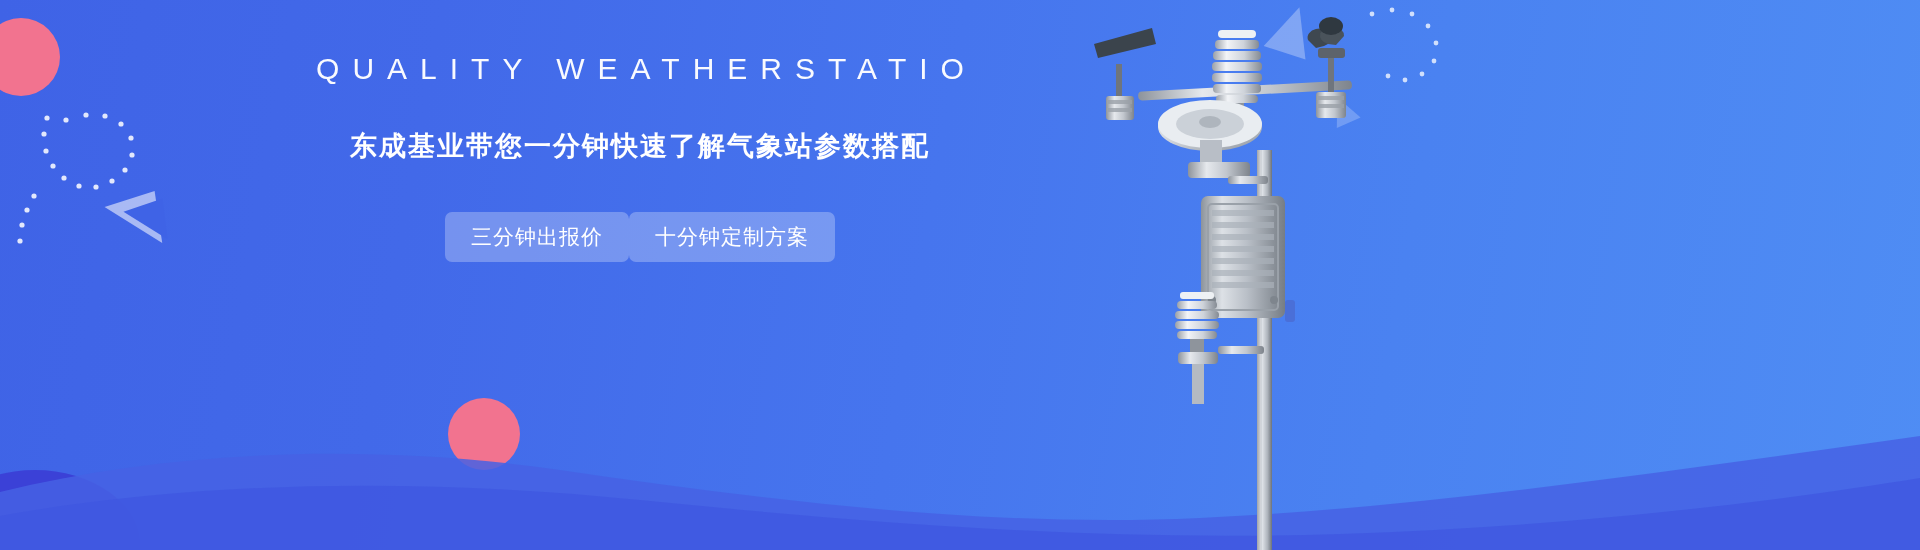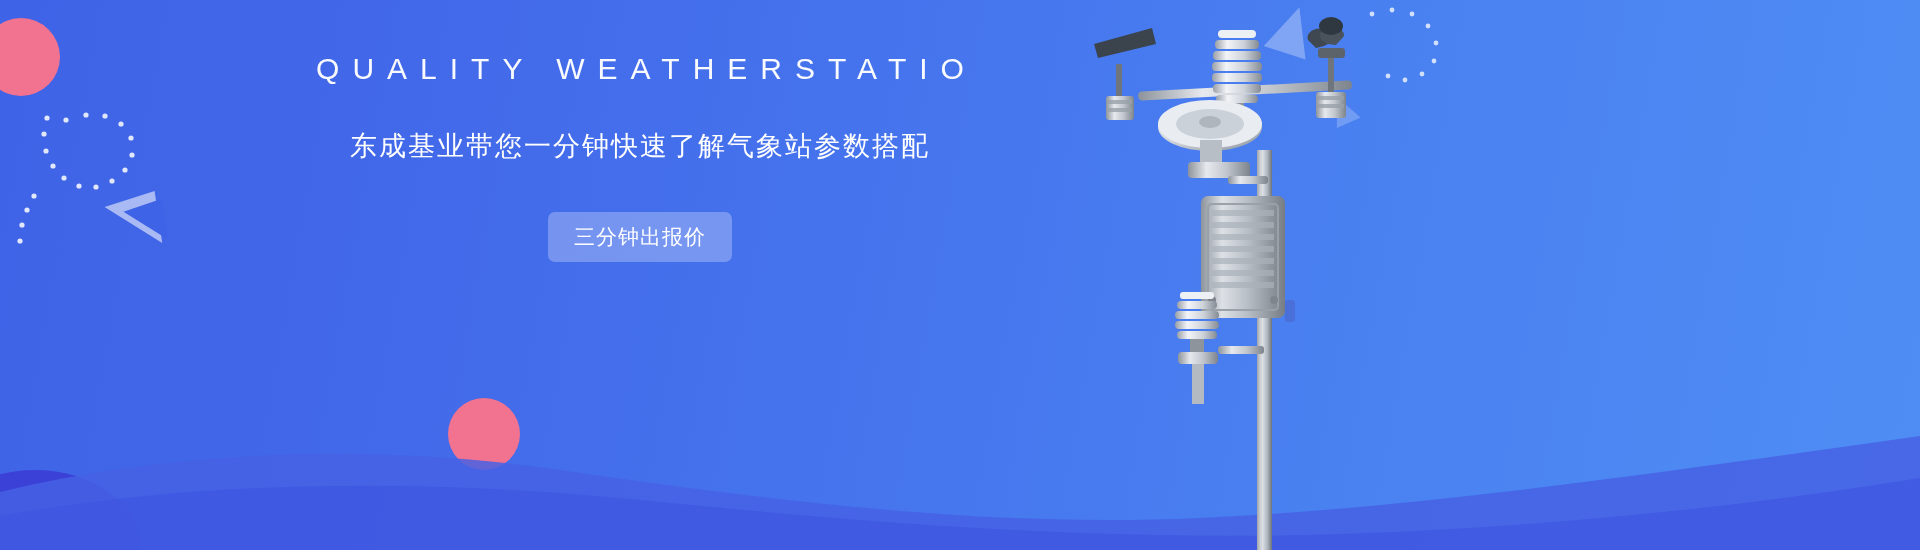--- a/index.html
+++ b/index.html
@@ -69,21 +69,21 @@
     letter-spacing:13px;white-space:nowrap;
     text-indent:13px;opacity:.97;
     margin-bottom:16px;
   }
   .headline{
     color:#ffffff;font-size:72px;font-weight:bold;
     letter-spacing:2px;white-space:nowrap;line-height:1.12;
     text-shadow:4px 5px 0 #3146d8;
   }
   .subtitle{
-    color:#ffffff;font-size:27px;font-weight:400;
+    color:#ffffff;font-size:27px;font-weight:700;
     letter-spacing:2px;white-space:nowrap;
     margin-top:26px;
   }
   .pill-row{
     display:flex;margin-top:48px;
   }
   .pill{
     background:rgba(255,255,255,.27);
     border-radius:7px;
     color:#ffffff;font-size:21px;font-weight:500;letter-spacing:1px;
@@ -150,20 +150,21 @@
 
   <div class="content">
 
     <div class="eyebrow">QUALITY WEATHERSTATIO</div>
 
 
     <div class="subtitle">东成基业带您一分钟快速了解气象站参数搭配</div>
 
     <div class="pill-row">
       <div class="pill">三分钟出报价</div>
+      <div class="pill">十分钟定制方案</div>
     </div>
   </div>
 
   <svg class="station" viewBox="0 0 420 550">
     <defs>
       <linearGradient id="metal" x1="0" y1="0" x2="1" y2="0">
         <stop offset="0%" stop-color="#8d939b"></stop>
         <stop offset="30%" stop-color="#e6e9ed"></stop>
         <stop offset="62%" stop-color="#c2c7ce"></stop>
         <stop offset="100%" stop-color="#7e848c"></stop>

